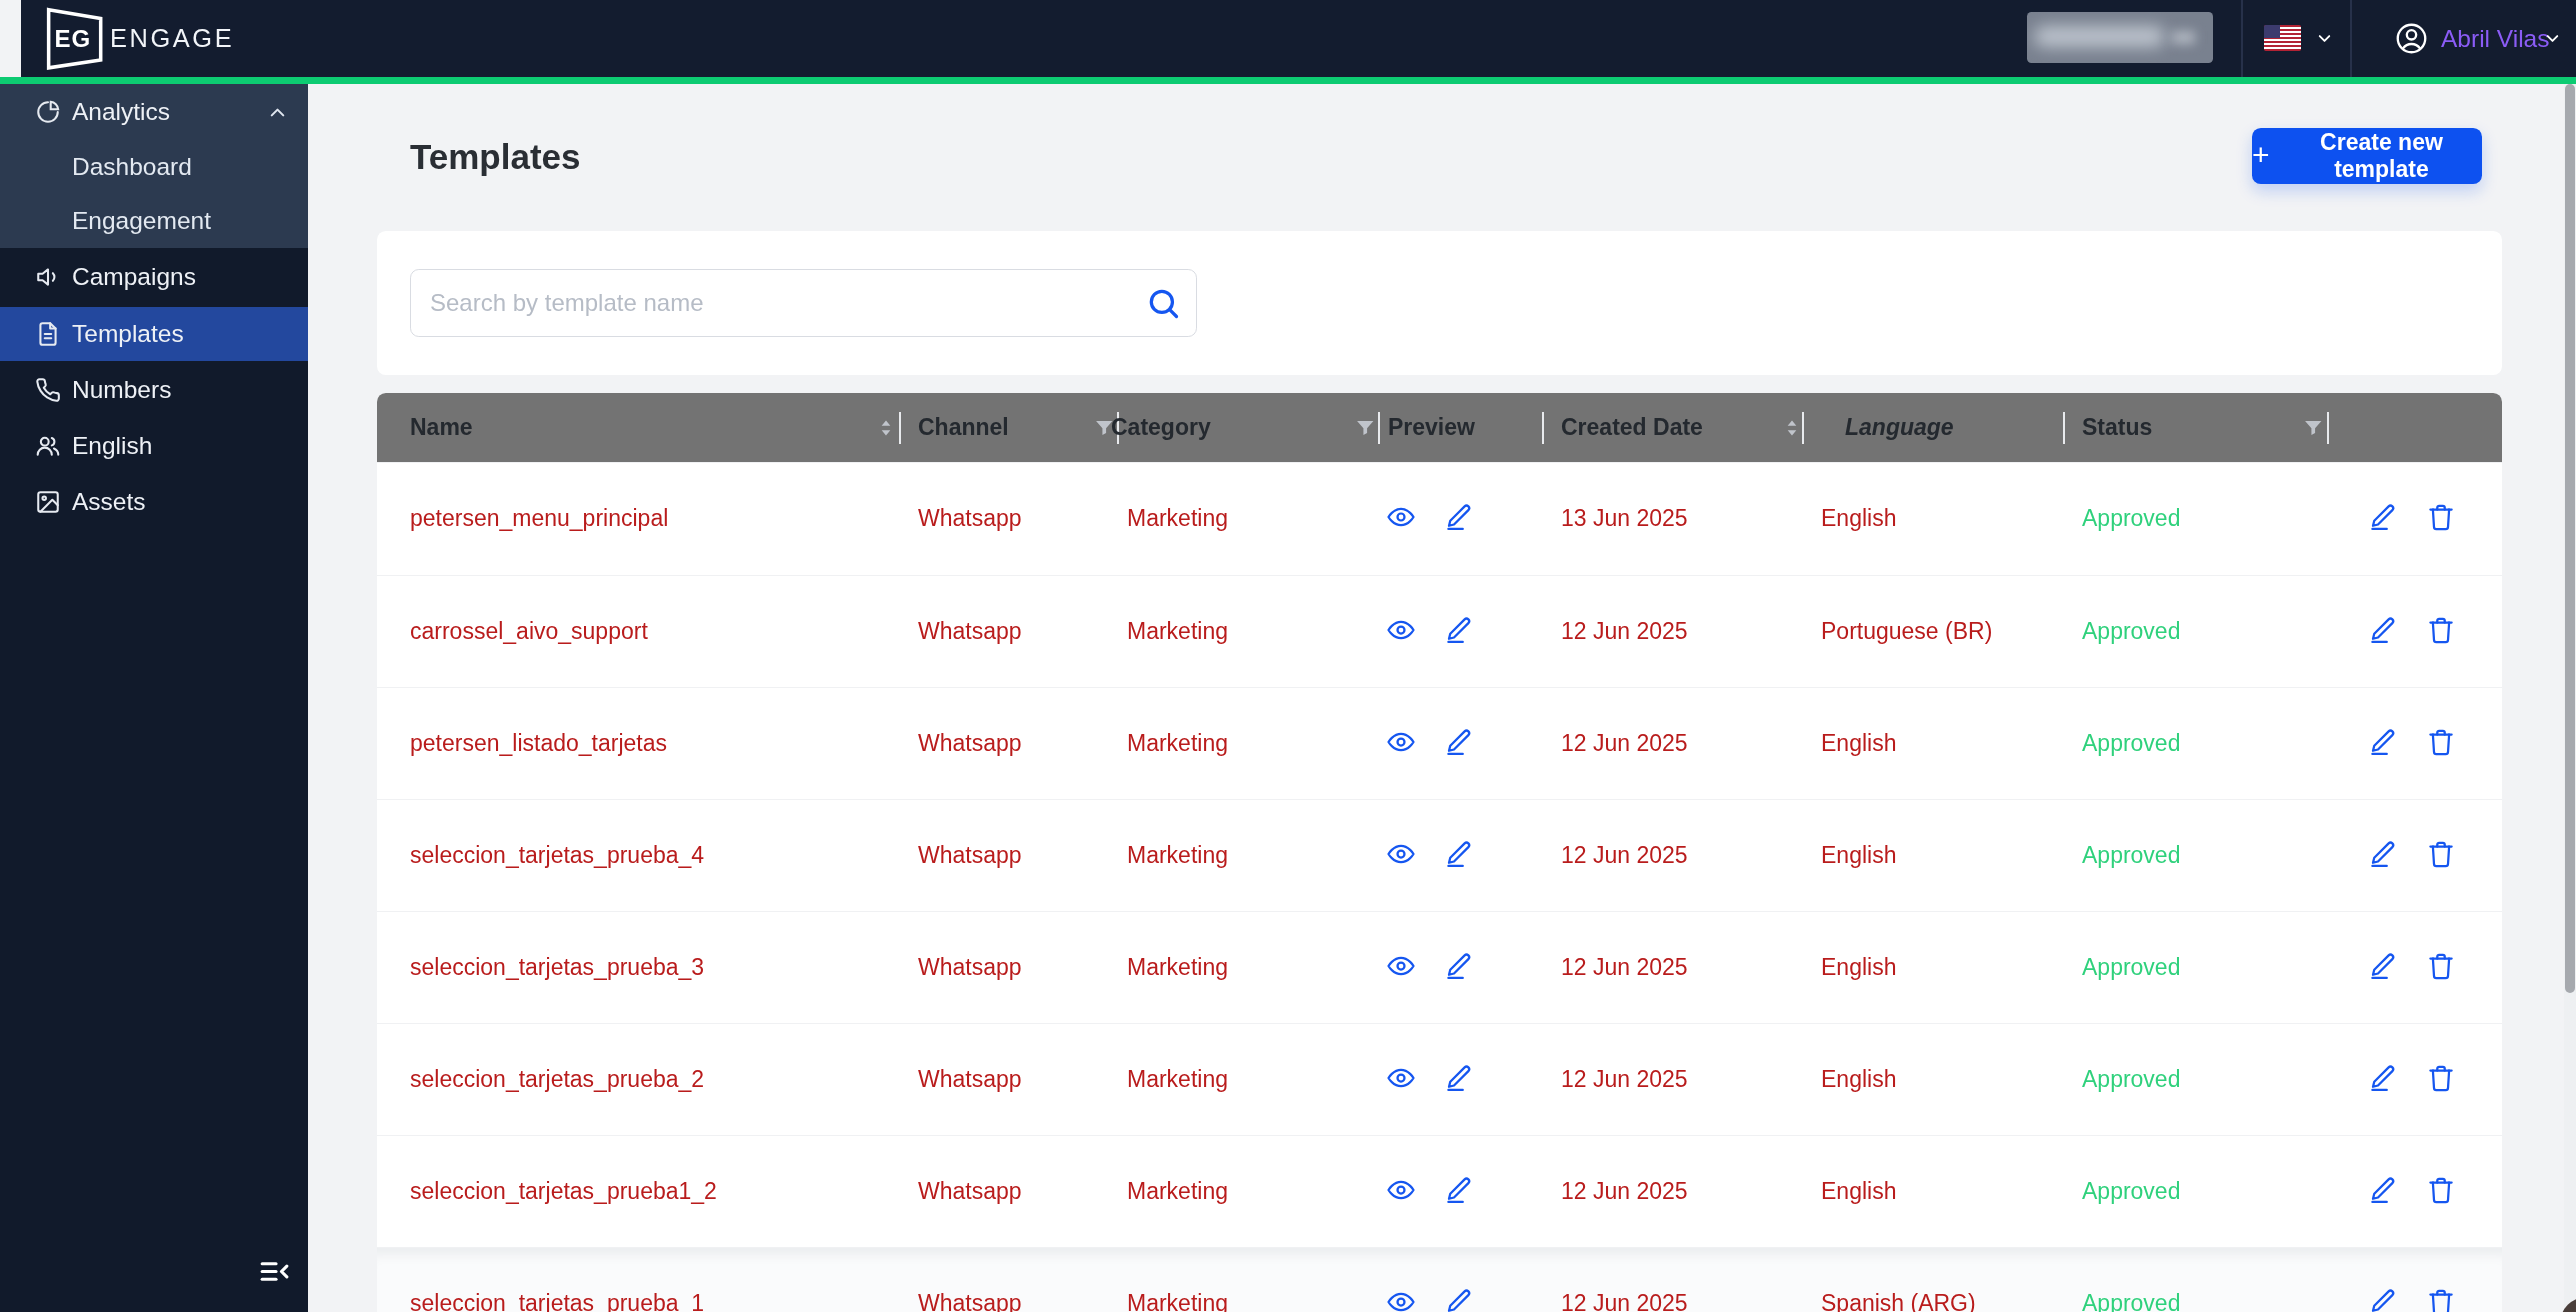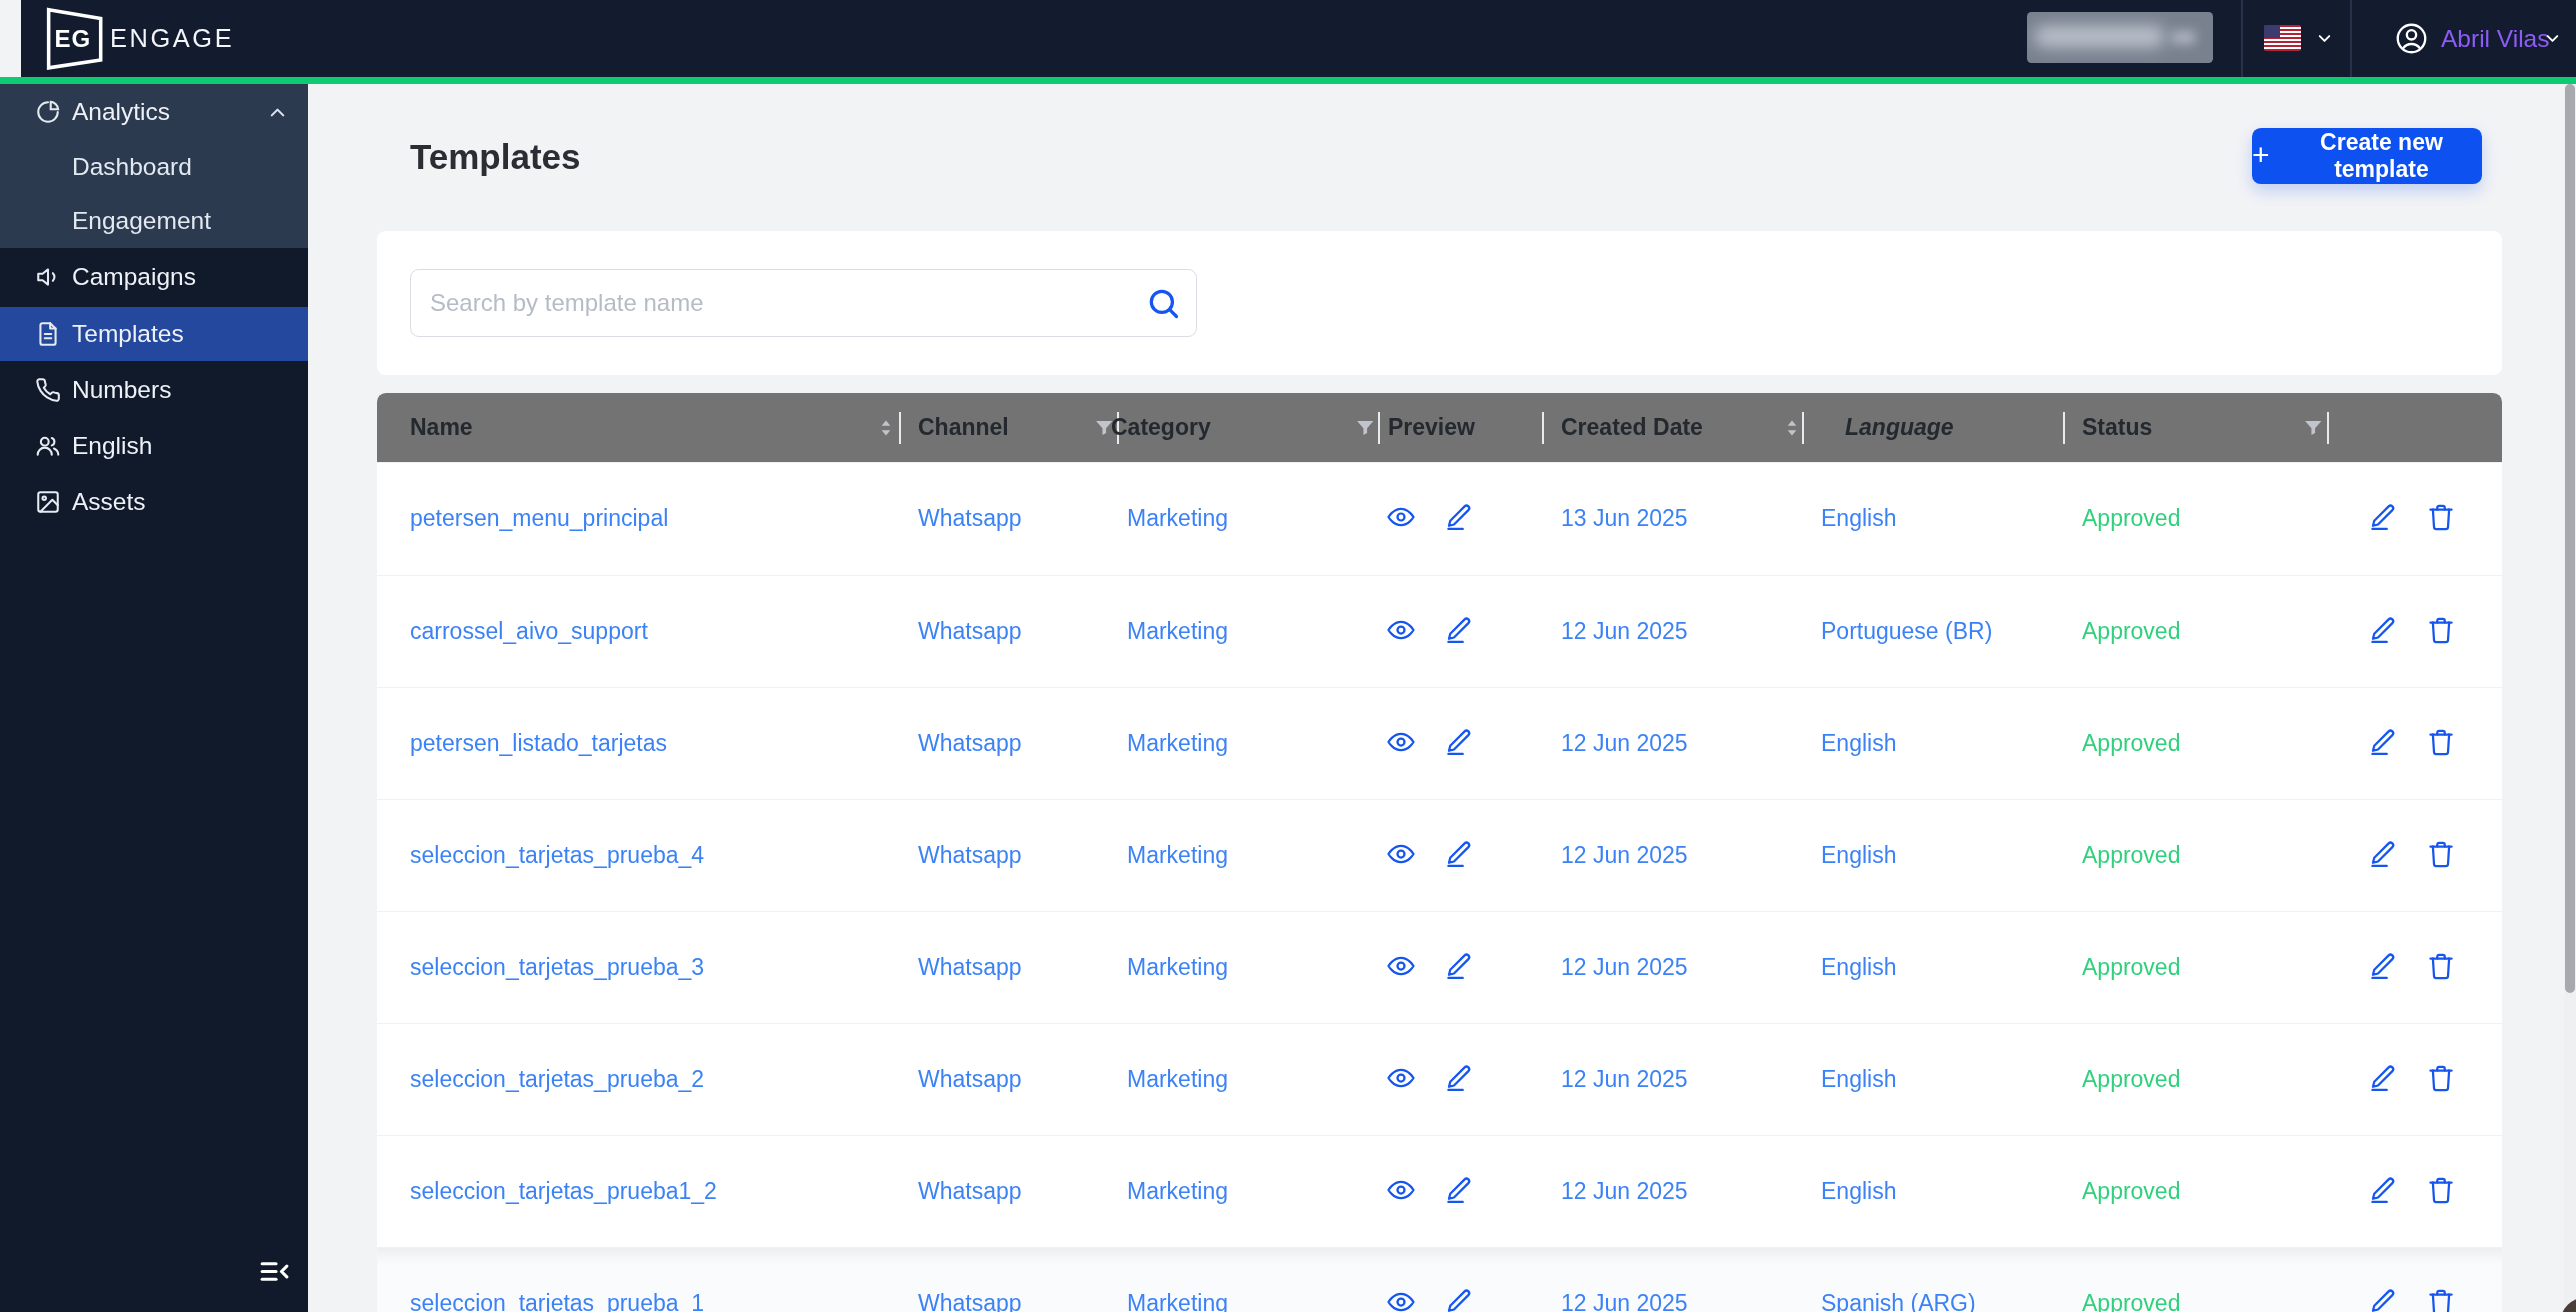--- a/index.html
+++ b/index.html
@@ -62,21 +62,21 @@
   .thead { position:absolute; left:0; top:0; width:2125px; height:70px; background:#737373;
            border-bottom:1.8px solid #f0f1f3; }
   .hcell { position:absolute; top:0; height:68px; line-height:68px; font-size:23px; font-weight:600; color:#24292f; }
   .hicon { position:absolute; width:26px; height:26px; color:#c0c4cb; cursor:pointer; }
   .hdiv { position:absolute; top:19px; width:1.8px; height:32px; background:#e8eaed; }
 
   .tbody { position:absolute; left:0; top:70px; width:2125px; }
   .trow { position:relative; width:2125px; height:112px; border-top:1.8px solid #f0f1f3; background:#fff; }
   .trow:first-child { border-top:none; }
   .trow.partial { background:#fafbfc; box-shadow:inset 0 16px 14px -10.5px rgba(15,23,42,.07); }
-  .tcell { position:absolute; top:0; height:110px; line-height:110px; font-size:23px; color:#3b82f6; white-space:nowrap; }
+  .tcell { position:absolute; top:0; height:110px; line-height:110px; font-size:23px; color:#b91c1c; white-space:nowrap; }
   .tcell.status { color:#2fd17c; }
   .rowbtn { position:absolute; top:39px; width:35px; height:35px; color:#1556f0; cursor:pointer; }
 
   .c-name { left:33px; }  .c-channel { left:541px; } .c-category { left:750px; } .c-created { left:1184px; } .c-language { left:1444px; } .c-status { left:1705px; }
 
   
   .sb-track { position:absolute; left:2564px; top:84px; width:12.3px; height:1228px; background:#eef0f2; z-index:40; }
   .sb-thumb { position:absolute; left:0.9px; top:0; width:10.5px; height:909px; background:#a6a9ae; border-radius:6.1px; cursor:pointer; }
 
   .corner-widget { position:absolute; left:2560px; top:1297px; width:53px; height:53px; border-radius:50%;

